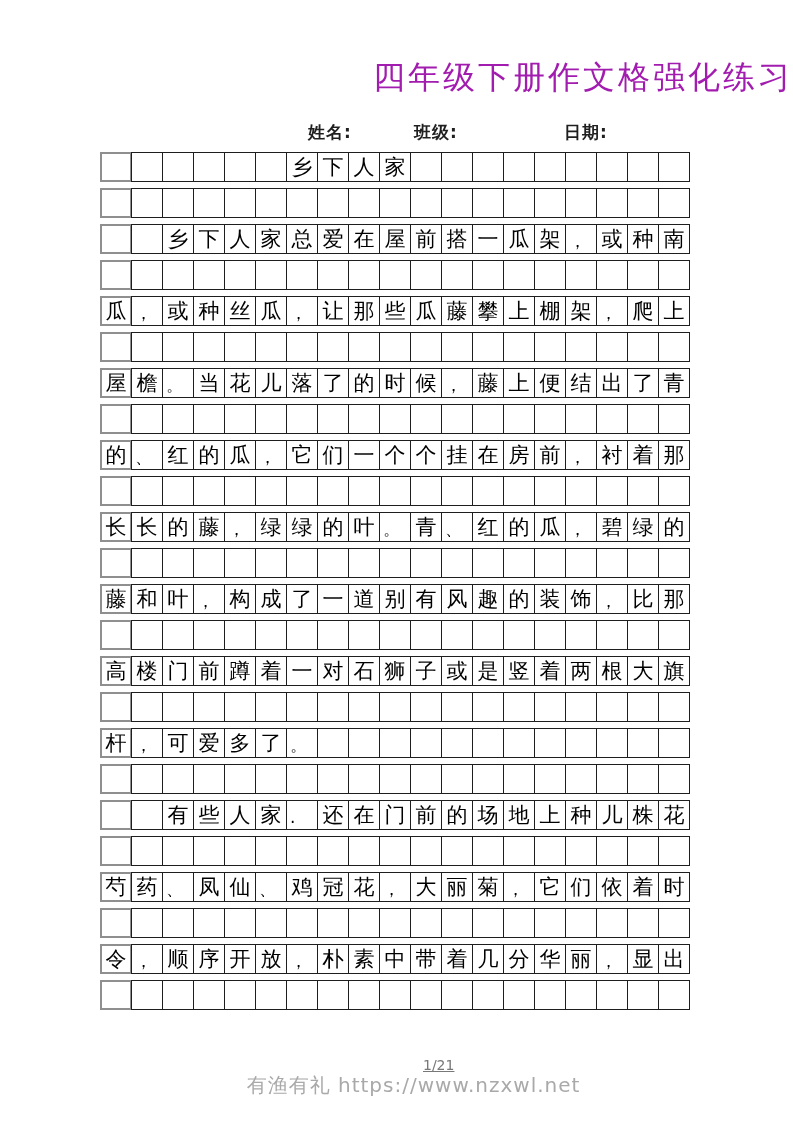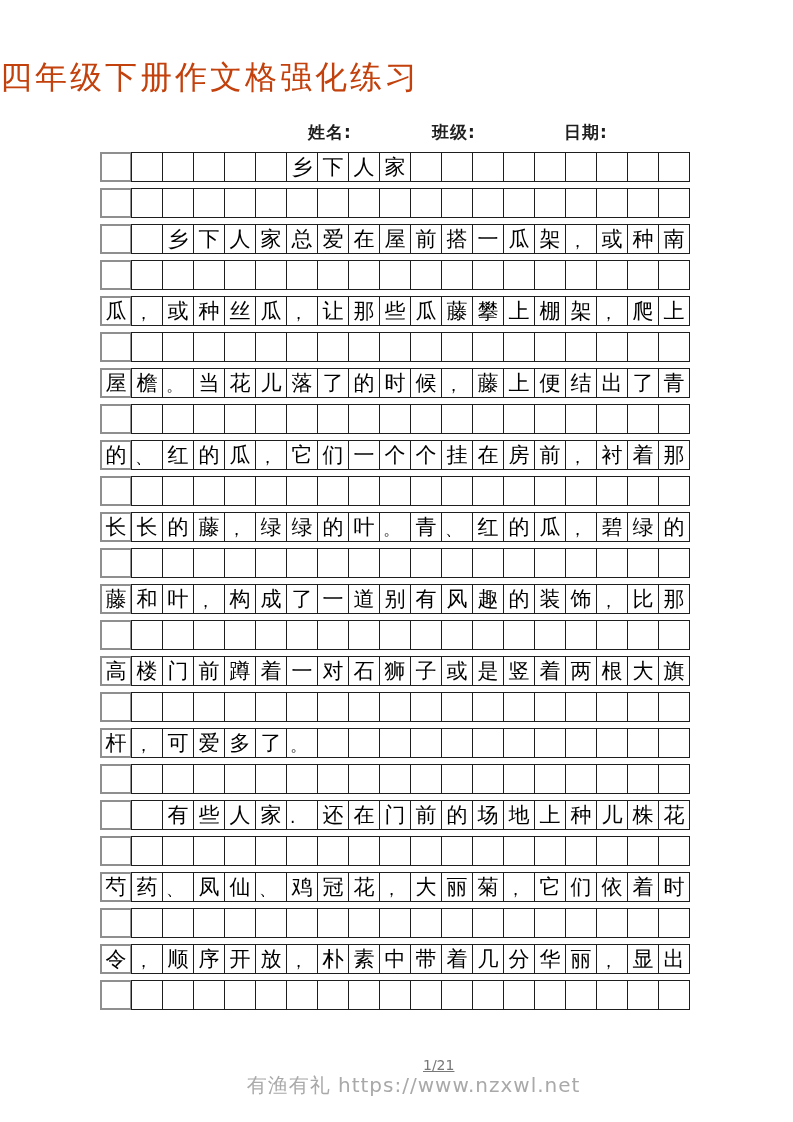--- a/index.html
+++ b/index.html
@@ -1,30 +1,30 @@
 <!DOCTYPE html>
 <html><head>
 <meta charset="utf-8">
 <style>
   html,body { margin:0; padding:0; }
   body {
     width:793px; height:1122px; background:#ffffff; position:relative;
     font-family:"DejaVu Sans", sans-serif; overflow:hidden;
   }
   .title {
-    position:absolute; top:56px; left:0; width:793px; text-align:left;
+    position:absolute; top:56px; left:0; width:793px; text-align:right;
     font-family:"DejaVu Serif", serif; font-size:32px; letter-spacing:3px;
-    color:#c2410c; white-space:nowrap;
+    color:#a21caf; white-space:nowrap;
   }
   .hdr-field {
     position:absolute; top:121px; font-size:17px; font-weight:bold;
     color:#1f1f1f; letter-spacing:1px;
   }
   .hdr-name  { left:264px;margin-left:44px; }
-  .hdr-class { left:432px; }
+  .hdr-class { left:414px; }
   .hdr-date  { left:564px;text-align:center; }
 
   .grid { position:absolute; left:100px; top:152px; width:590px; }
   .grid-row { display:flex; height:30px; margin-bottom:6px; }
   .grid-cell {
     width:32px; height:30px; margin-left:-1px; box-sizing:border-box;
     border:1px solid #1e1e1e; background:#fff;
     display:flex; align-items:center; justify-content:center;
     font-size:21px; line-height:1; color:#000;
   }

